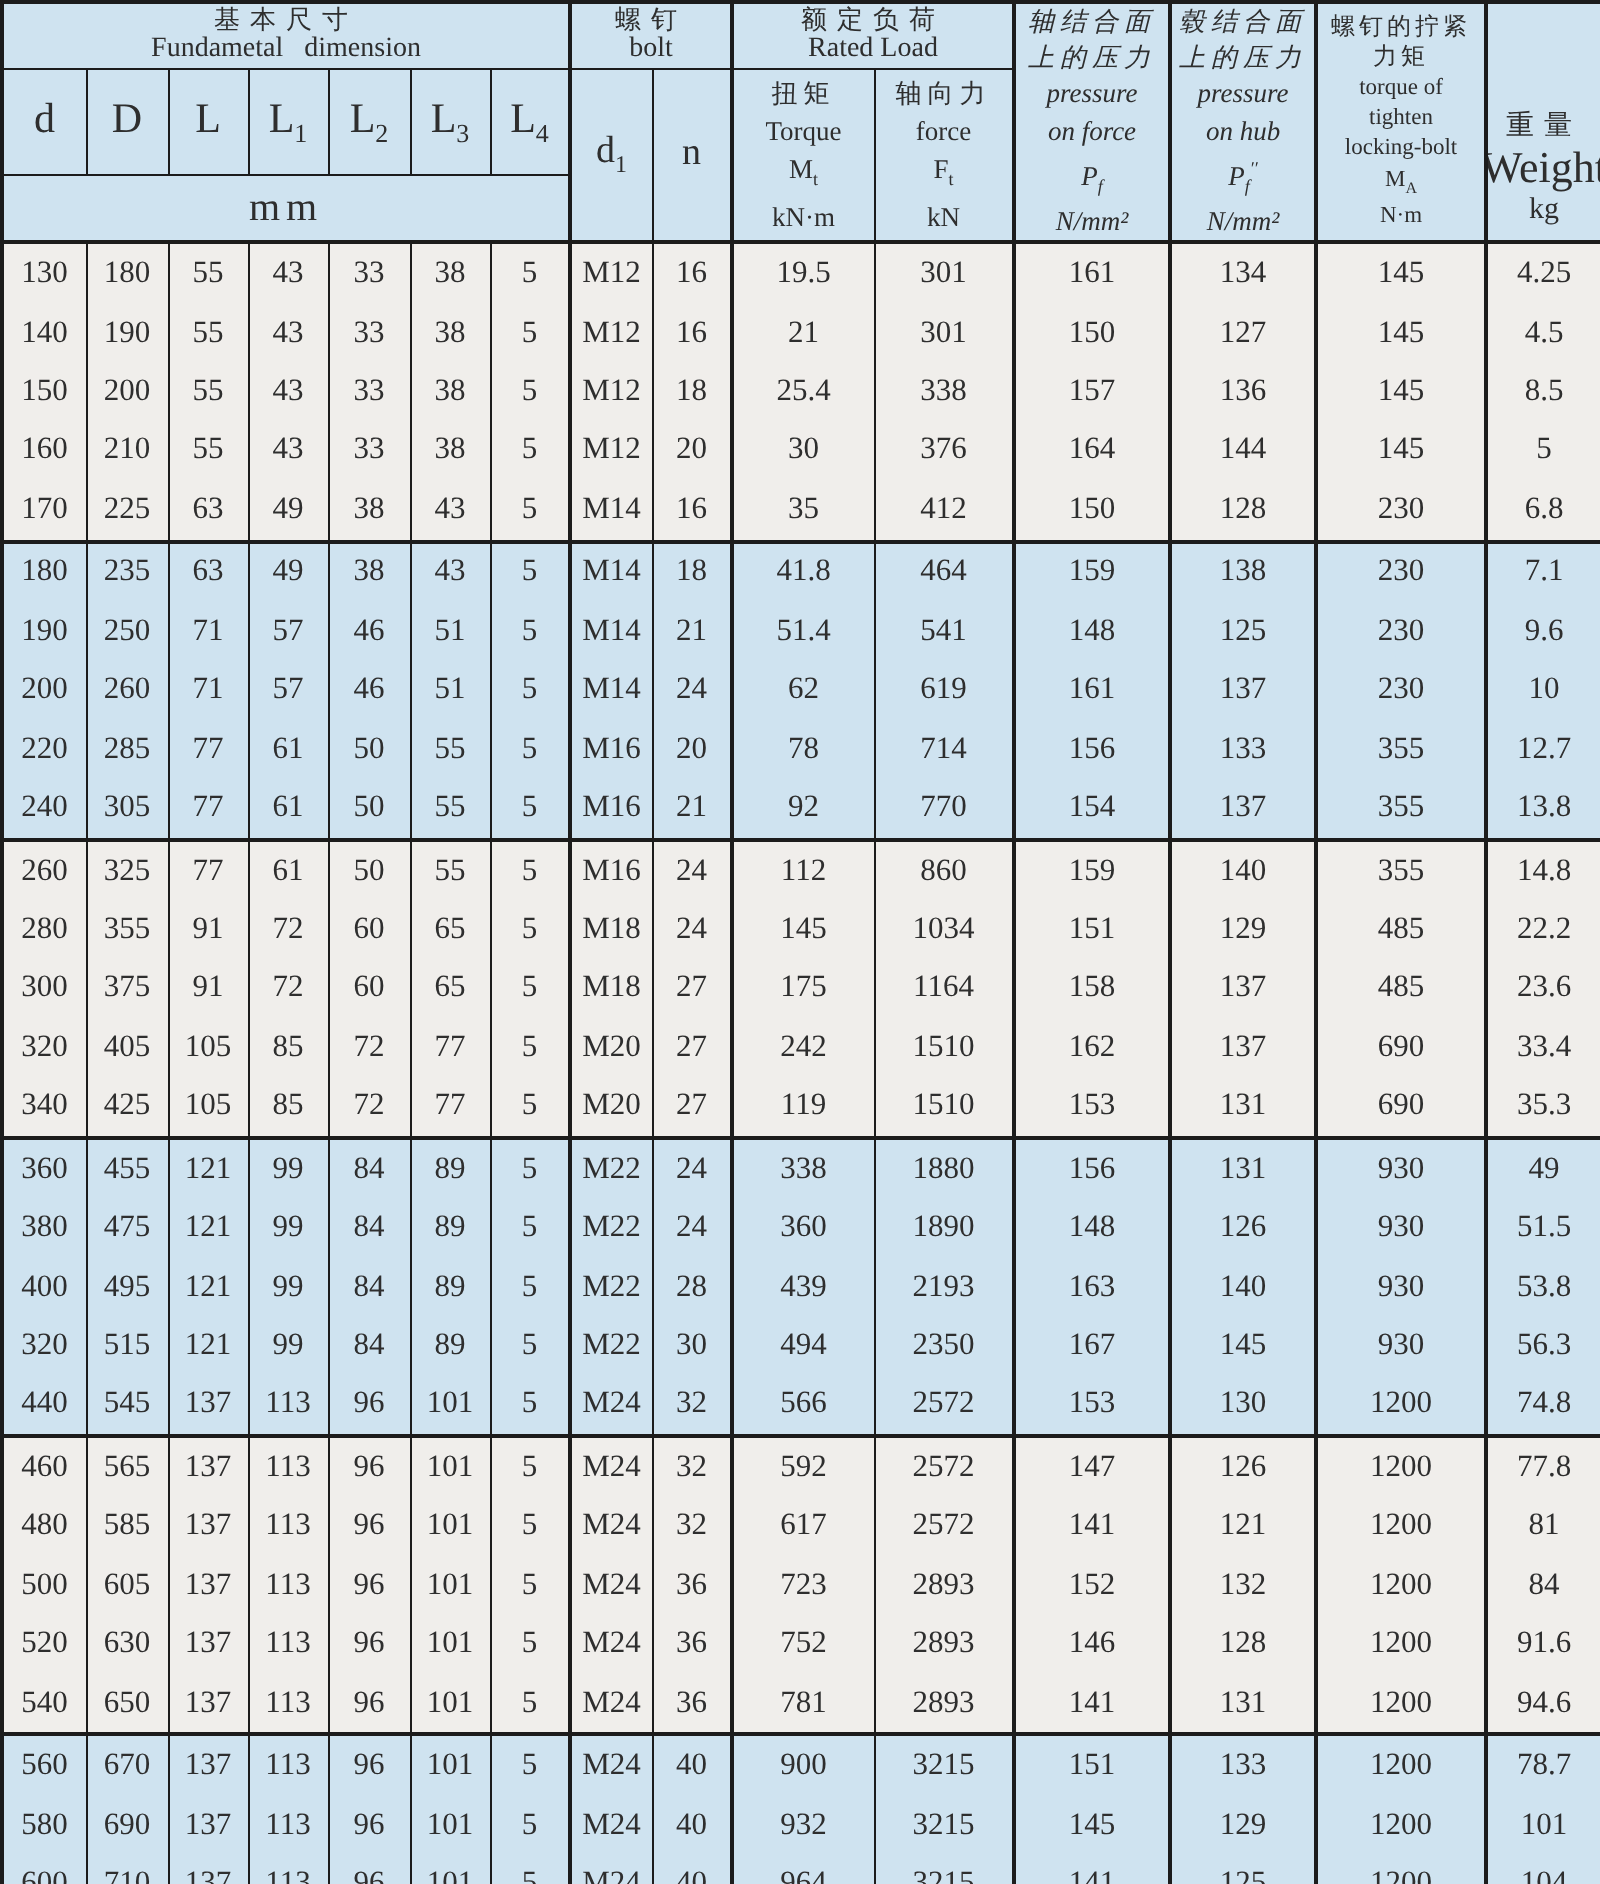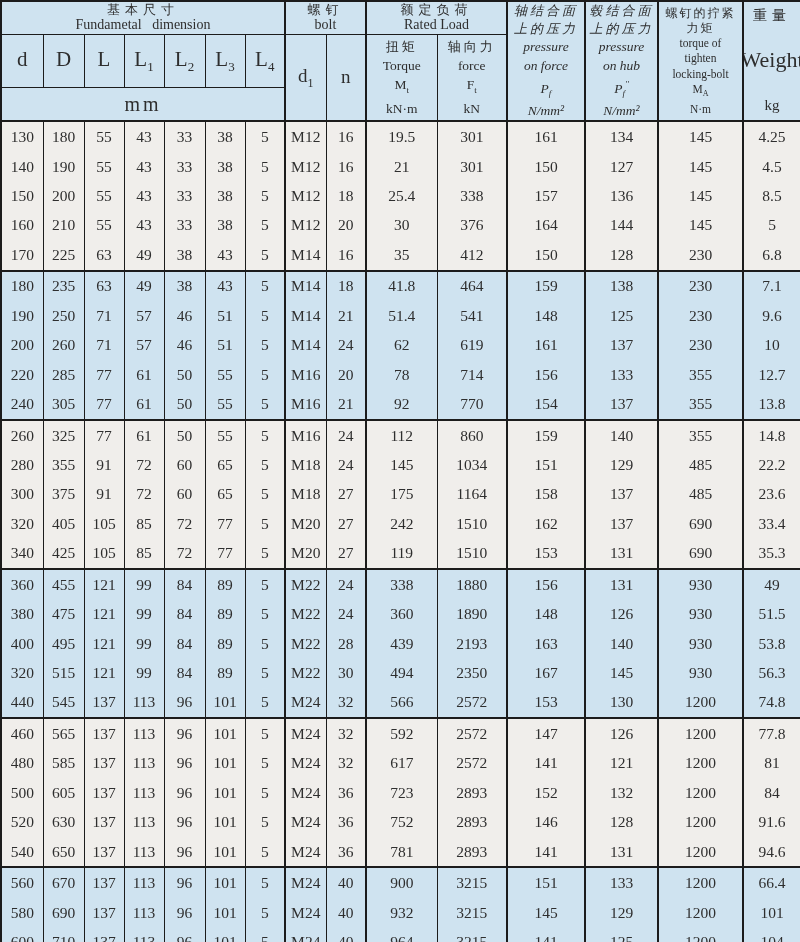--- a/index.html
+++ b/index.html
@@ -35,21 +35,21 @@
   .mm-cell{font-size:20px;letter-spacing:3px;}
   .subhead div{line-height:19px;font-size:13.5px;}
   .subhead .zh{font-size:13px;letter-spacing:3px;}
   .subhead sub{font-size:9px;}
   .pcell div{line-height:18.2px;font-size:13.5px;font-style:italic;}
   .pcell .zh{font-size:13px;letter-spacing:3px;}
   .pcell sub{font-size:9px;} .pcell sup{font-size:9px;}
   .lock div{line-height:15.3px;font-size:11.5px;}
   .lock .zh{font-size:12px;letter-spacing:2px;}
   .lock sub{font-size:8px;}
-  .wcell{display:flex;flex-direction:column;justify-content:space-between;
+  .wcell{display:flex;flex-direction:column;justify-content:flex-end;
          height:106px;padding:3px 0;align-items:center;}
   .wcell .zh{font-size:14px;letter-spacing:5px;}
   .wcell .wen{font-size:22px;}
   .wcell .wunit{font-size:15px;}
 </style>
 </head>
 <body>
 
 <table id="spec-table">
   <colgroup>
@@ -587,21 +587,21 @@
         <td>96</td>
         <td>101</td>
         <td>5</td>
         <td class="sec">M24</td>
         <td>40</td>
         <td class="sec">900</td>
         <td>3215</td>
         <td class="sec">151</td>
         <td class="sec">133</td>
         <td class="sec">1200</td>
-        <td class="sec">66.4</td>
+        <td class="sec">78.7</td>
       </tr>
       <tr>
         <td>580</td>
         <td>690</td>
         <td>137</td>
         <td>113</td>
         <td>96</td>
         <td>101</td>
         <td>5</td>
         <td class="sec">M24</td>

